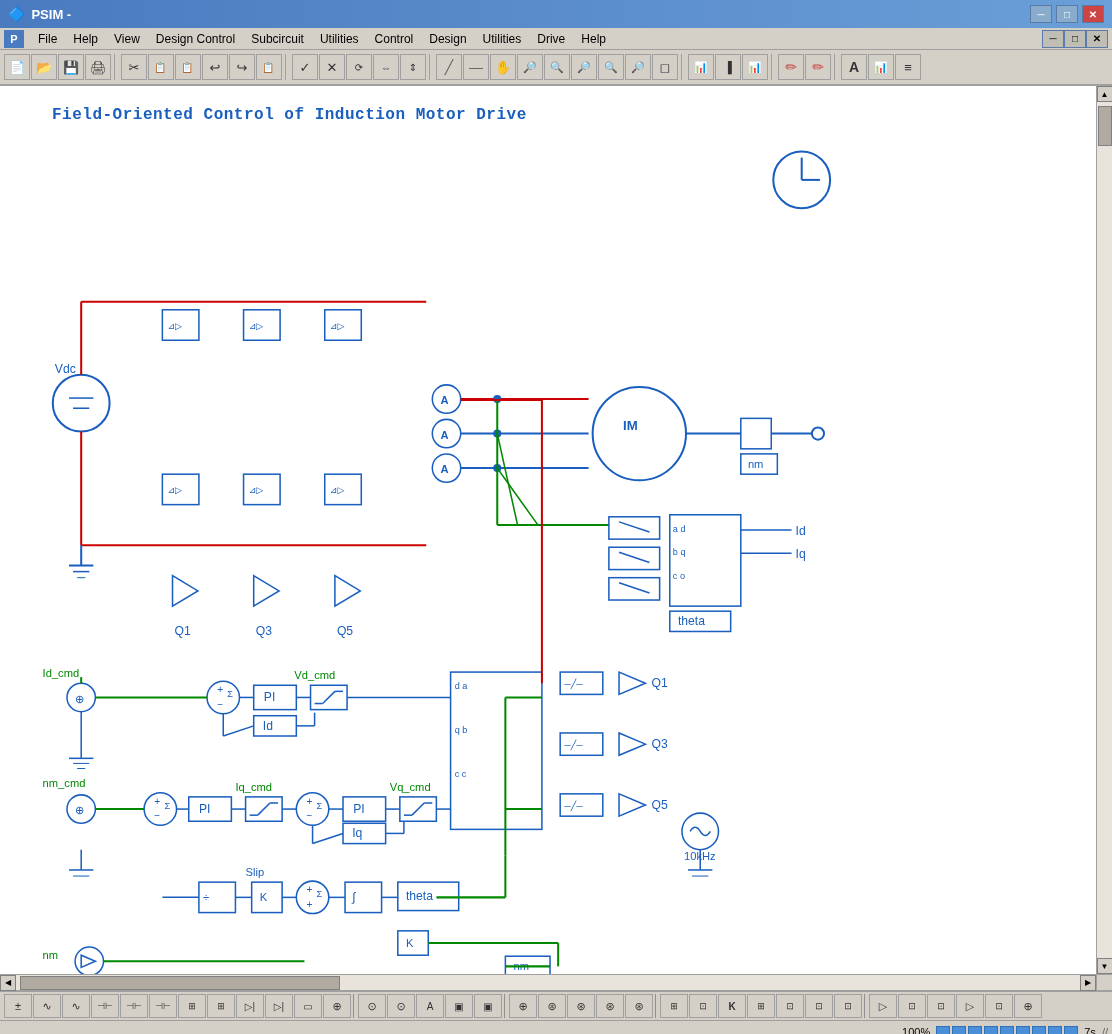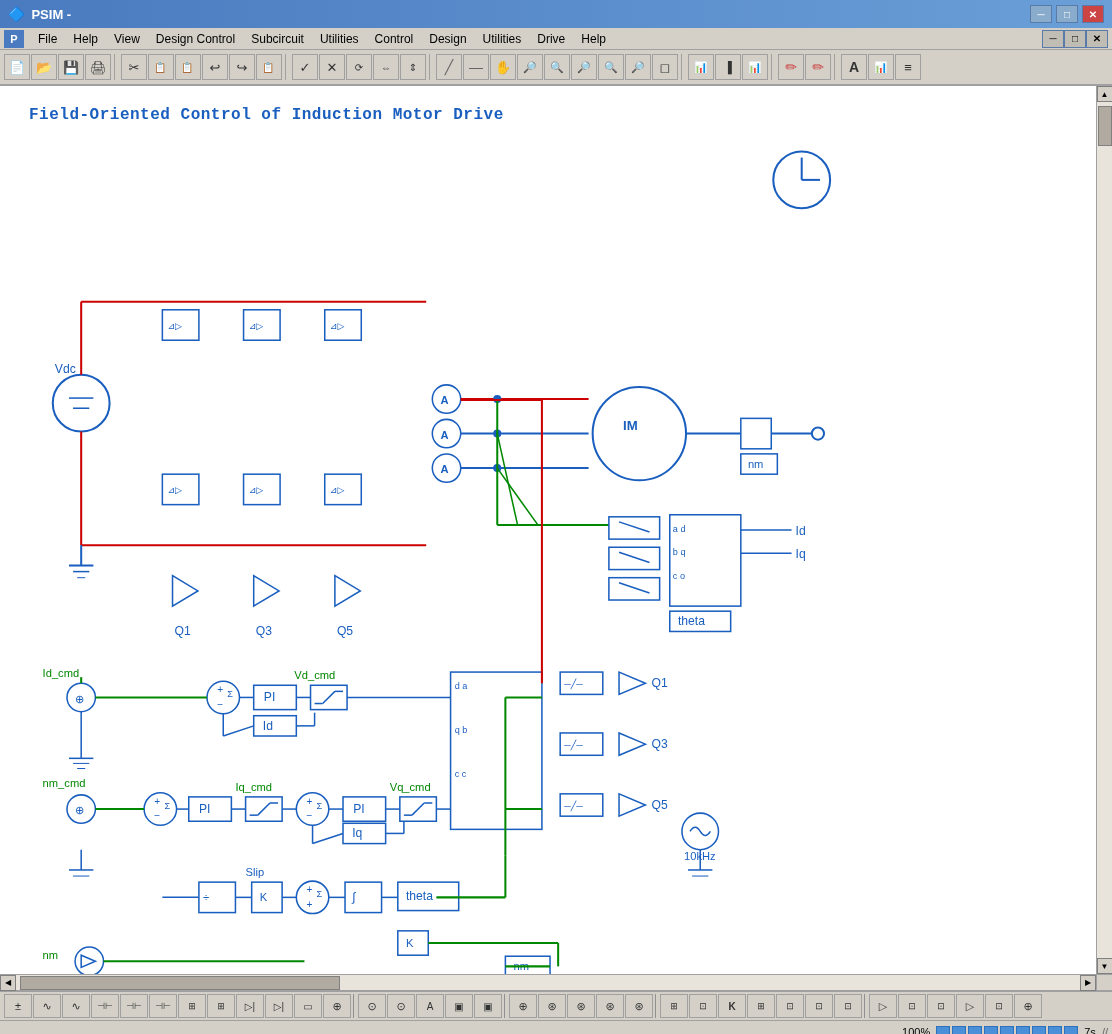--- a/index.html
+++ b/index.html
@@ -109,21 +109,21 @@
       position: absolute;
       top: 0; left: 0;
       width: 100%;
       height: 100%;
     }
 
     
     .canvas-title {
       position: absolute;
       top: 20px;
-      left: 29px;
+      left: 52px;
       color: #1a5fbf;
       font-size: 16px;
       font-weight: bold;
       font-family: 'Courier New', monospace;
       letter-spacing: 0.5px;
     }
   </style>
 </head>
 <body>
 

